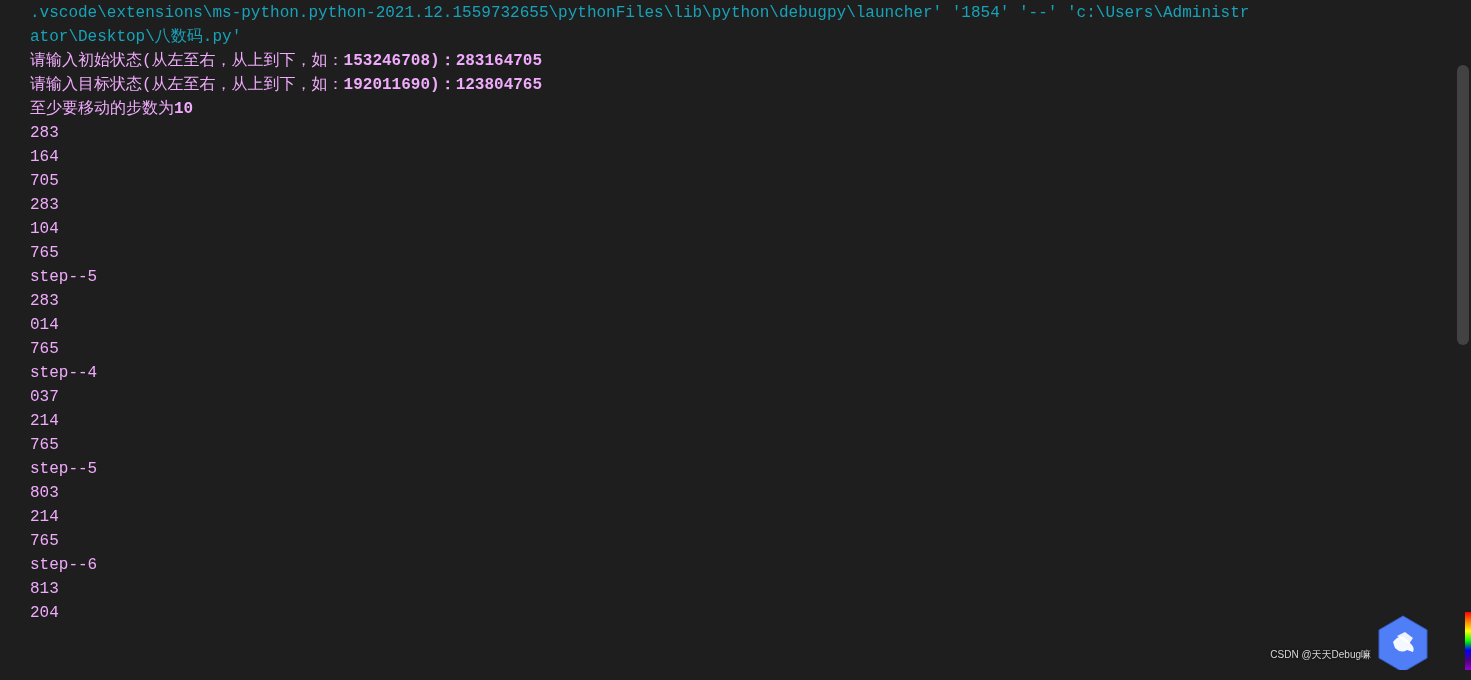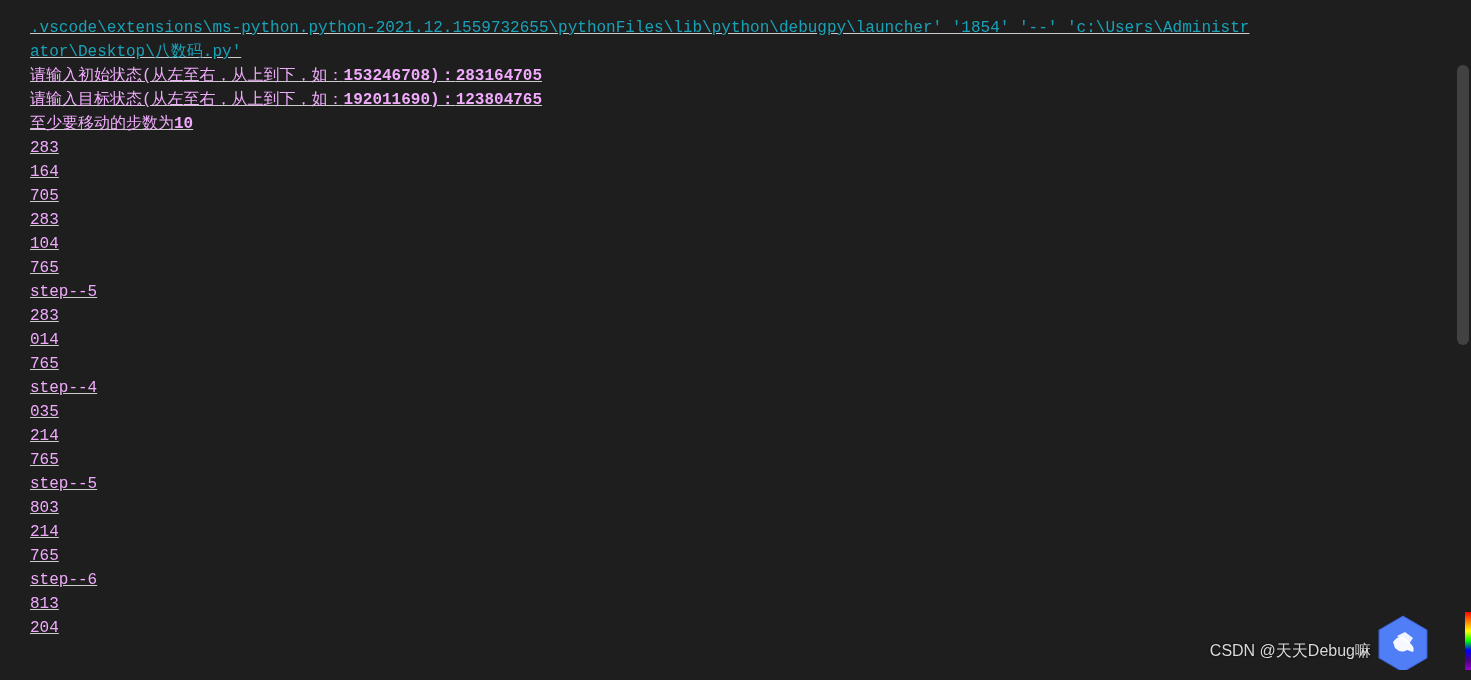--- a/index.html
+++ b/index.html
@@ -11,25 +11,24 @@
       background-color: #1e1e1e;
       font-family: Consolas, "Courier New", monospace;
       font-size: 16px;
       color: #cccccc;
       width: 1471px;
       height: 680px;
       overflow: hidden;
       position: relative;
     }
     .terminal {
-      padding: 16px 0 0 30px;
+      padding: 1px 0 0 30px;
       line-height: 24px;
       height: 100%;
       overflow: hidden;
-      text-decoration: underline;
     }
     .command-line {
       color: #18a2b8;
       white-space: pre-wrap;
       word-break: break-all;
     }
     .output-line {
       color: #f0abfc;
       white-space: pre;
     }
@@ -50,21 +49,21 @@
       right: 40px;
       bottom: 10px;
       width: 56px;
       height: 56px;
     }
     .watermark-text {
       position: absolute;
       right: 100px;
       bottom: 18px;
       color: #d8d8d8;
-      font-size: 16px;
+      font-size: 10px;
       text-shadow: 0 0 3px rgba(0,0,0,0.8);
       font-family: sans-serif;
     }
     .rainbow-bar {
       position: absolute;
       right: 0;
       bottom: 10px;
       width: 6px;
       height: 58px;
       background: linear-gradient(to bottom, 
@@ -97,21 +96,21 @@
   <div class="output-line">283</div>
   <div class="output-line">104</div>
   <div class="output-line">765</div>
 
   <div class="output-line">step--5</div>
   <div class="output-line">283</div>
   <div class="output-line">014</div>
   <div class="output-line">765</div>
 
   <div class="output-line">step--4</div>
-  <div class="output-line">035</div>
+  <div class="output-line">037</div>
   <div class="output-line">214</div>
   <div class="output-line">765</div>
 
   <div class="output-line">step--5</div>
   <div class="output-line">803</div>
   <div class="output-line">214</div>
   <div class="output-line">765</div>
 
   <div class="output-line">step--6</div>
   <div class="output-line">813</div>

